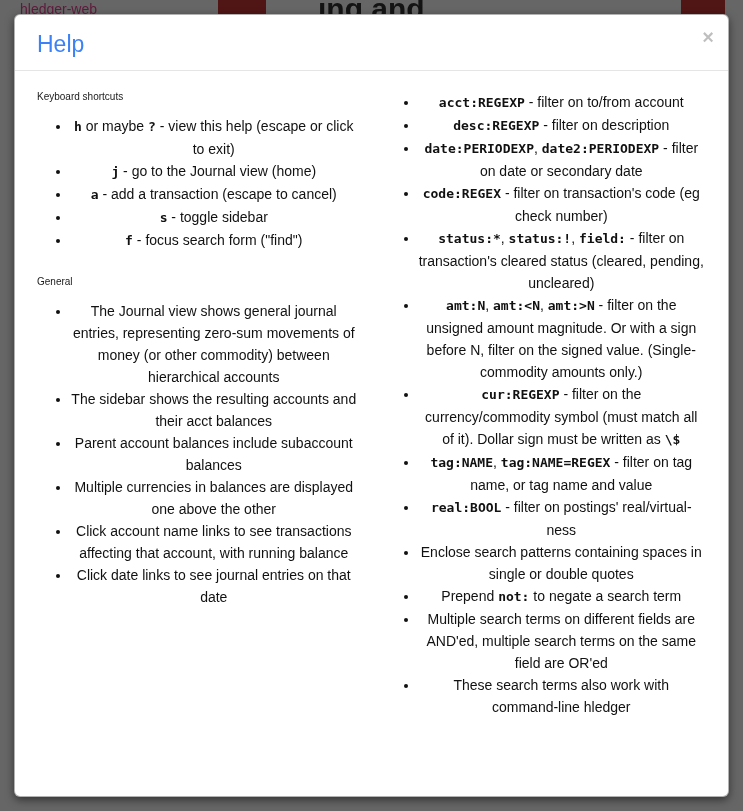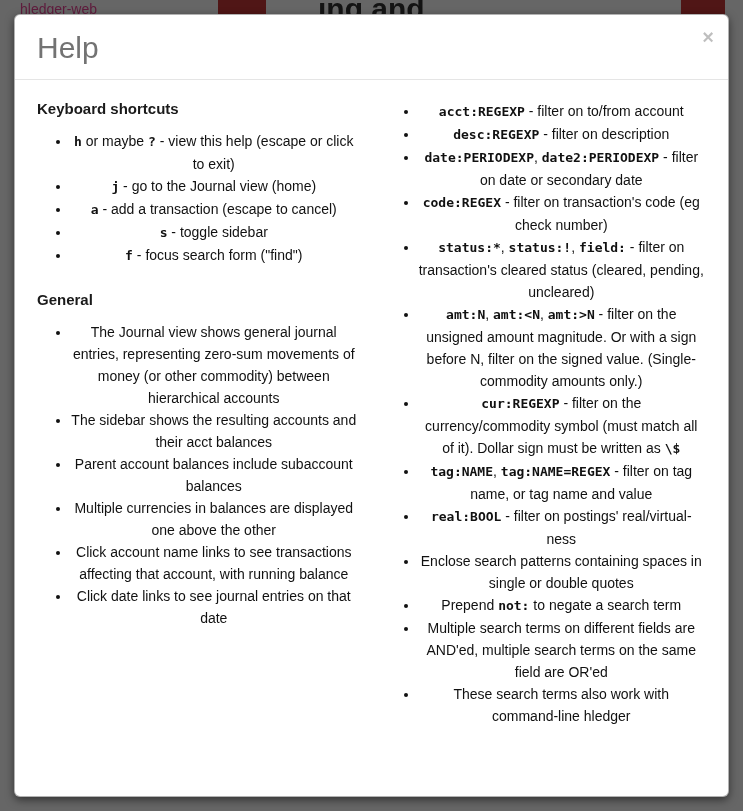--- a/index.html
+++ b/index.html
@@ -32,32 +32,32 @@
     background:#fff; border-radius:6px;
     border:1px solid rgba(0,0,0,0.3);
     box-shadow:0 3px 9px rgba(0,0,0,0.5);
     display:flex; flex-direction:column; overflow:hidden;
   }
   .modal-header {
     padding:16px 15px 13px 22px;
     border-bottom:1px solid #e5e5e5;
     position:relative;
   }
-  .modal-title { font-size:30px; font-weight:500; color:#737373; line-height:1.15; }
+  .modal-title { font-size:23px; font-weight:500; color:#3b82f6; line-height:1.15; }
   .close {
     position:absolute; right:14px; top:12px;
     background:none; border:none;
     font-size:20px; font-weight:bold; color:#000; opacity:0.25;
     cursor:pointer; line-height:1;
     font-family:"Liberation Sans",sans-serif;
   }
   .modal-body { padding:20px 10px 16px 8px; display:flex; flex:1; align-items:flex-start; }
   .col { flex:1; padding:0 14px; min-width:0; }
   section + section { margin-top:24px; }
-  .section-heading { font-size:15px; font-weight:bold; color:#1a1a1a; margin-bottom:13px; }
+  .section-heading { font-size:10px; font-weight:normal; color:#1a1a1a; margin-bottom:13px; }
   ul.help-list { margin:0 0 0 14px; padding-left:20px; list-style:disc;text-align:center; }
   ul.help-list li { font-size:14px; line-height:22px; color:#111; }
   .code {
     font-family:"DejaVu Sans Mono","Liberation Mono",monospace;
     font-weight:bold; font-size:13px; color:#111;
   }
 </style>
 </head>
 <body>
 

